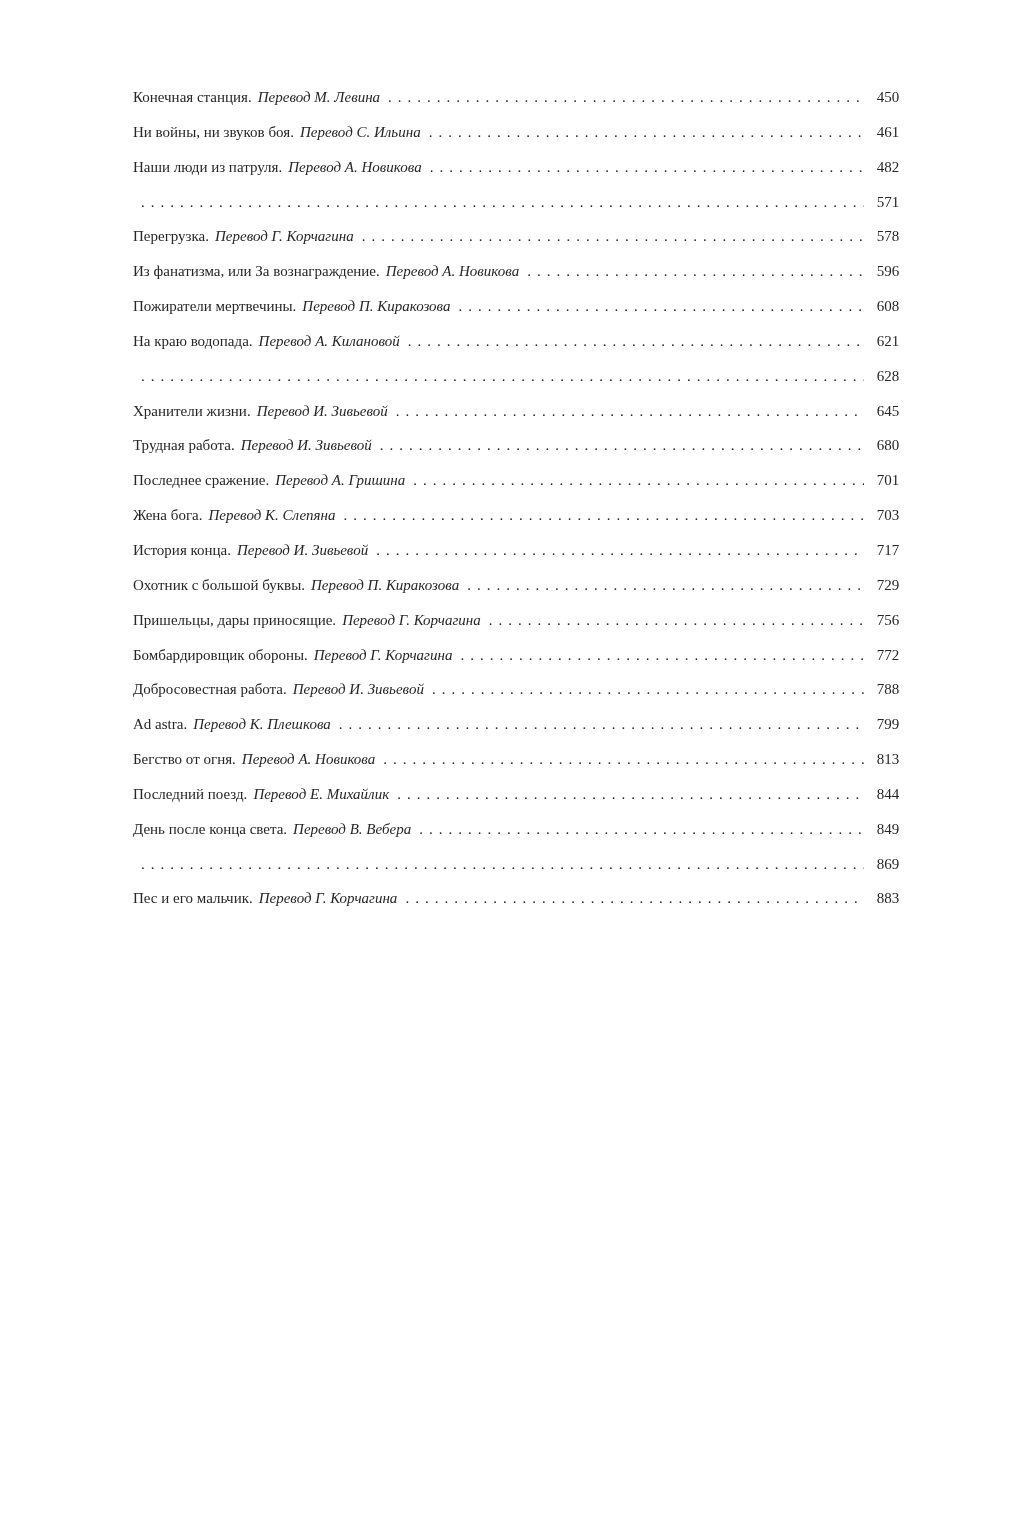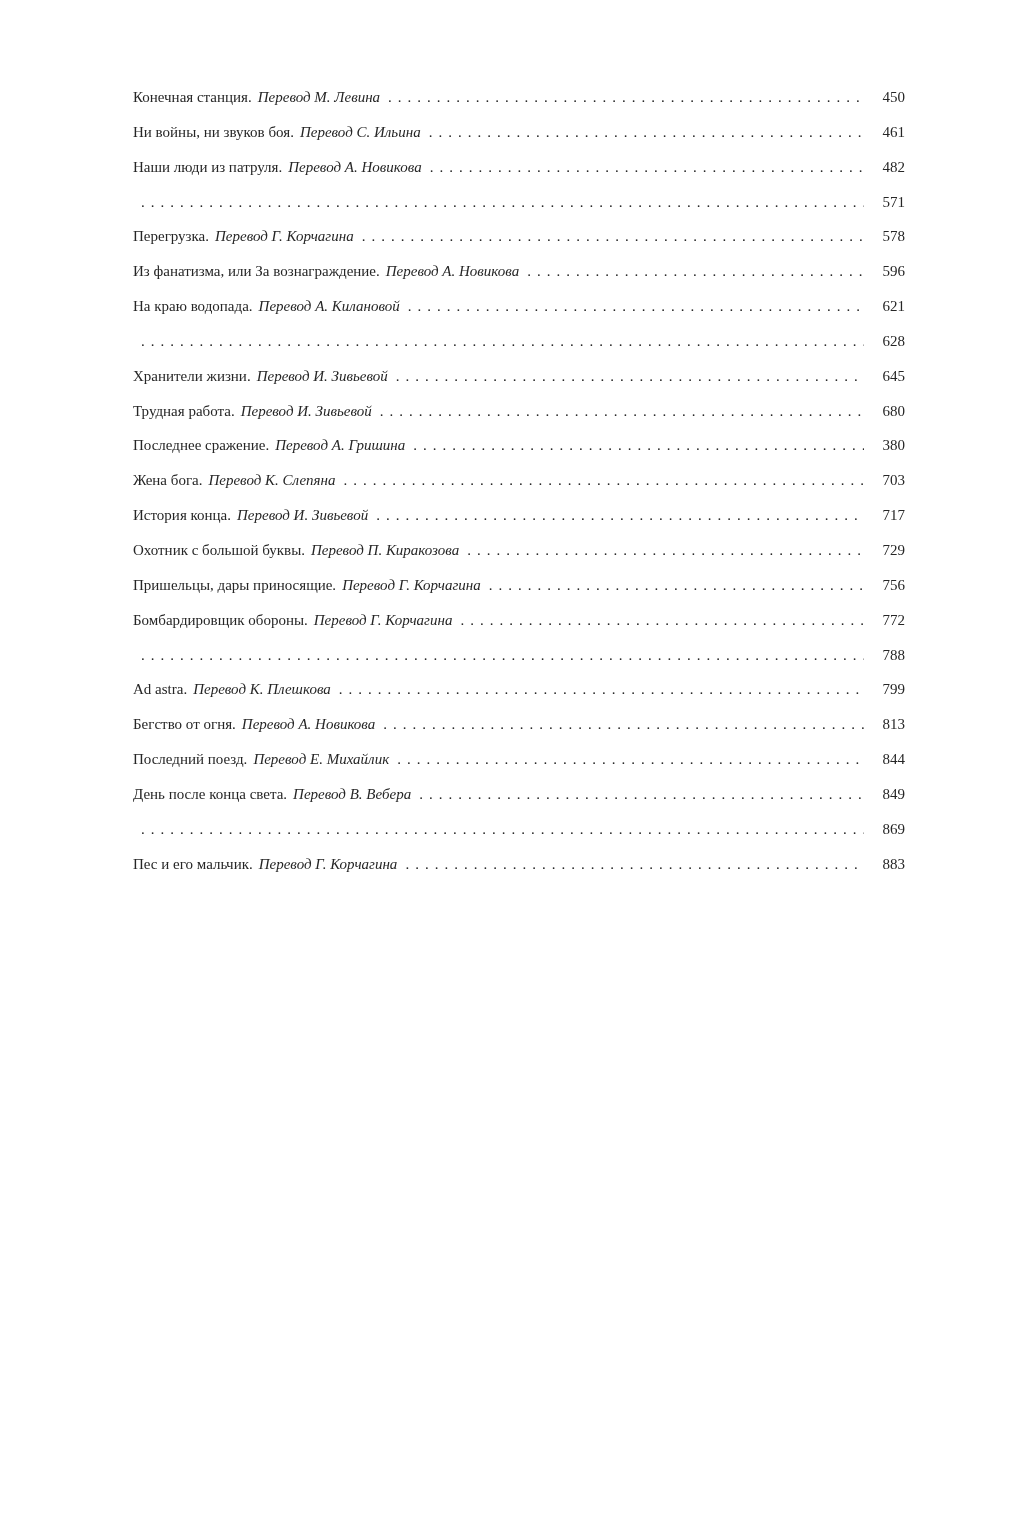--- a/index.html
+++ b/index.html
@@ -46,21 +46,21 @@
     margin-left: 8px;
     margin-right: 7px;
     min-width: 18px;
   }
   .leader::after {
     content: "..................................................................................................";
     letter-spacing: 6px;
   }
   .pagenum {
     flex: 0 0 auto;
-    text-align: right;
+    text-align: center;
     min-width: 34px;
     font-family: Liberation Serif, serif;
   }
 </style>
 </head>
 <body>
 
 <div class="page">
   <div class="toc" id="toc-list">
   <div class="toc-row">
@@ -91,20 +91,25 @@
     <span class="leader"></span>
     <span class="pagenum">578</span>
   </div>
 
   <div class="toc-row">
     <span class="toc-text"><span class="title">Из фанатизма, или За вознаграждение.</span><span class="translator">Перевод А. Новикова</span></span>
     <span class="leader"></span>
     <span class="pagenum">596</span>
   </div>
 
+  <div class="toc-row">
+    <span class="toc-text"><span class="title">Пожиратели мертвечины.</span><span class="translator">Перевод П. Киракозова</span></span>
+    <span class="leader"></span>
+    <span class="pagenum">608</span>
+  </div>
 
   <div class="toc-row">
     <span class="toc-text"><span class="title">На краю водопада.</span><span class="translator">Перевод А. Килановой</span></span>
     <span class="leader"></span>
     <span class="pagenum">621</span>
   </div>
 
   <div class="toc-row">
     <span class="leader"></span>
     <span class="pagenum">628</span>
@@ -118,21 +123,21 @@
 
   <div class="toc-row">
     <span class="toc-text"><span class="title">Трудная работа.</span><span class="translator">Перевод И. Зивьевой</span></span>
     <span class="leader"></span>
     <span class="pagenum">680</span>
   </div>
 
   <div class="toc-row">
     <span class="toc-text"><span class="title">Последнее сражение.</span><span class="translator">Перевод А. Гришина</span></span>
     <span class="leader"></span>
-    <span class="pagenum">380</span>
+    <span class="pagenum">701</span>
   </div>
 
   <div class="toc-row">
     <span class="toc-text"><span class="title">Жена бога.</span><span class="translator">Перевод К. Слепяна</span></span>
     <span class="leader"></span>
     <span class="pagenum">703</span>
   </div>
 
   <div class="toc-row">
     <span class="toc-text"><span class="title">История конца.</span><span class="translator">Перевод И. Зивьевой</span></span>
@@ -153,20 +158,21 @@
     <span class="pagenum">756</span>
   </div>
 
   <div class="toc-row">
     <span class="toc-text"><span class="title">Бомбардировщик обороны.</span><span class="translator">Перевод Г. Корчагина</span></span>
     <span class="leader"></span>
     <span class="pagenum">772</span>
   </div>
 
   <div class="toc-row">
+    <span class="toc-text"><span class="title">Добросовестная работа.</span><span class="translator">Перевод И. Зивьевой</span></span>
     <span class="leader"></span>
     <span class="pagenum">788</span>
   </div>
 
   <div class="toc-row">
     <span class="toc-text"><span class="title">Ad astra.</span><span class="translator">Перевод К. Плешкова</span></span>
     <span class="leader"></span>
     <span class="pagenum">799</span>
   </div>
 

